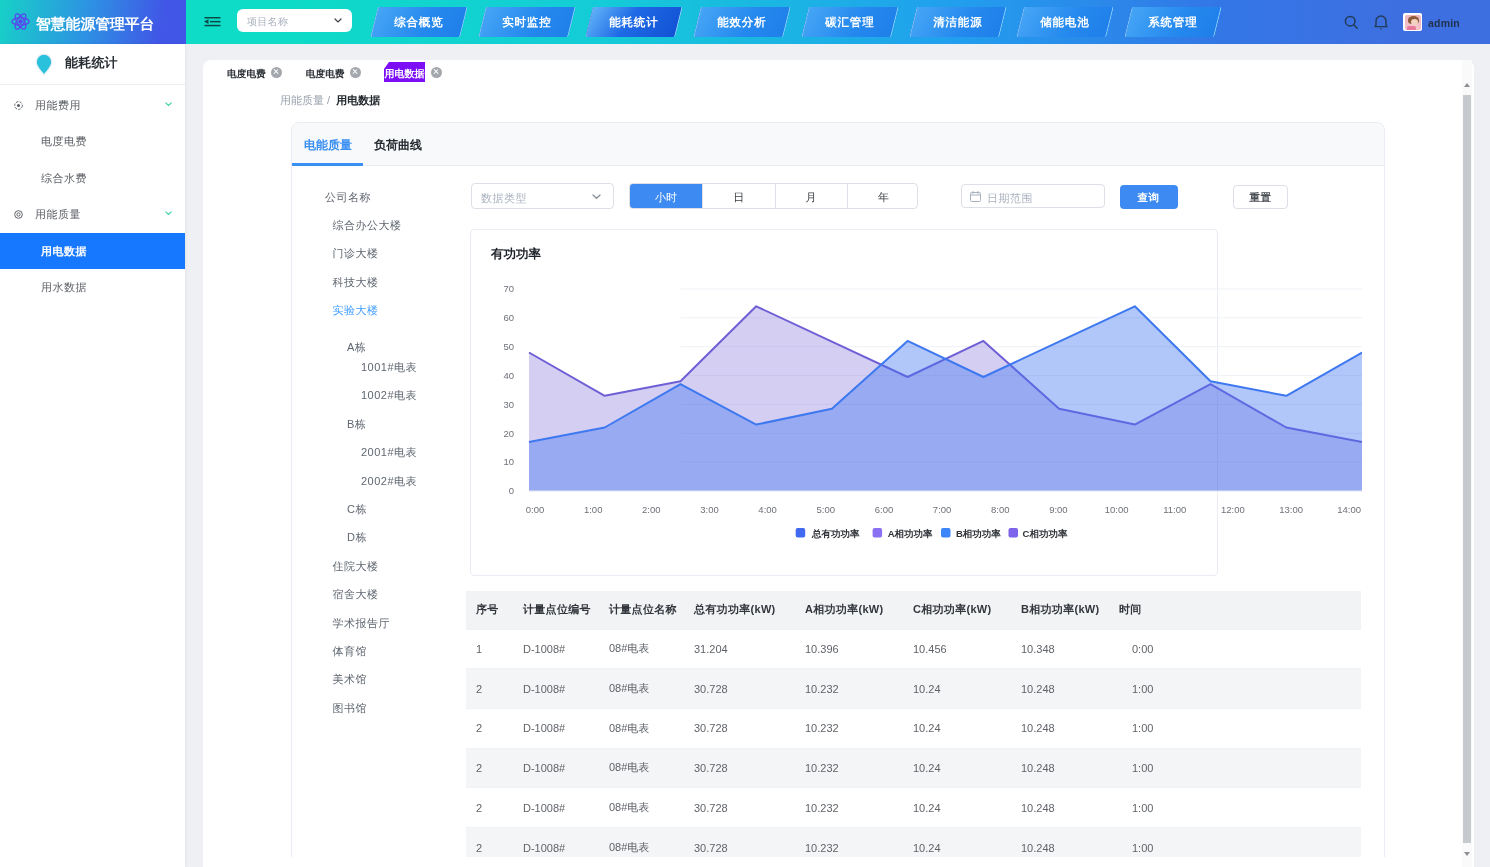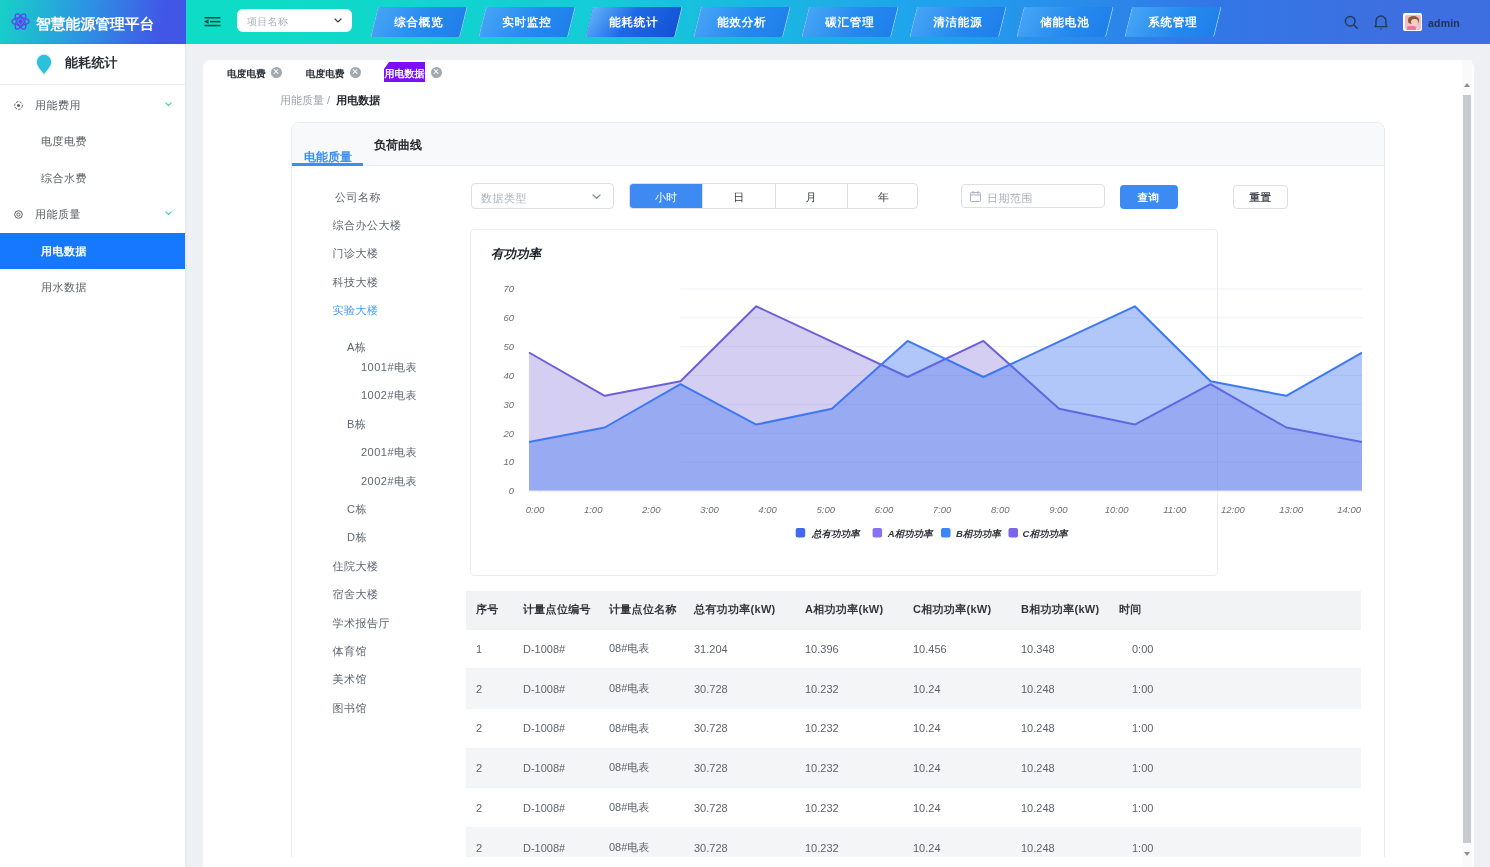--- a/index.html
+++ b/index.html
@@ -33,21 +33,21 @@
 .vclose:before{content:"";position:absolute;left:2.4px;top:4.9px;width:6.2px;height:1.3px;background:#fff;transform:rotate(45deg);}
 .vclose:after{content:"";position:absolute;left:2.4px;top:4.9px;width:6.2px;height:1.3px;background:#fff;transform:rotate(-45deg);}
 #ptab3{position:absolute;left:181px;top:2px;width:41px;height:20px;background:#7c0ef8;
  clip-path:polygon(5px 0,100% 0,100% 100%,0 100%,0 7px);}
 #ptab3 span{position:absolute;left:0;right:0;top:5px;text-align:center;color:#fff;font-size:10px;font-weight:bold;white-space:nowrap;}
 #crumb{position:absolute;left:77px;top:33px;font-size:11px;color:#9aa2ad;}
 #crumb b{color:#24292e;font-weight:bold;}
 
 #card{position:absolute;left:88px;top:62px;width:1094px;height:745px;border:1px solid #e9ecf2;border-radius:8px 8px 0 0;background:#fff;}
 #card-head{position:absolute;left:0;top:0;right:0;height:43px;background:#f8f9fb;border-bottom:1px solid #e9ecf2;border-radius:8px 8px 0 0;}
-#card-head .t1{position:absolute;left:12px;top:14px;font-size:12px;font-weight:bold;color:#3a8ff2;margin-top:12px;}
+#card-head .t1{position:absolute;left:12px;top:14px;font-size:12px;font-weight:bold;color:#3a8ff2;}
 #card-head .t2{position:absolute;left:82px;top:14px;font-size:12px;font-weight:bold;color:#24292f;}
 #inkbar{position:absolute;left:0;top:40px;width:71px;height:3px;background:#3a8ff2;}
 .tree{position:absolute;font-size:11px;color:#5f6670;white-space:nowrap;letter-spacing:0.5px;}
 .tree.sel{color:#409eff;}
 
 .ctl{position:absolute;background:#fff;border:1px solid #dcdfe6;border-radius:4px;}
 .ph{color:#aab2bf;font-size:11px;position:absolute;left:9px;top:7px;letter-spacing:0.5px;}
 .radio{position:absolute;top:0;height:100%;border-left:1px solid #dcdfe6;text-align:center;font-size:11px;color:#3c4046;line-height:26px;}
 .btn{position:absolute;border-radius:4px;font-size:10.5px;text-align:center;letter-spacing:0.5px;}
 
@@ -180,21 +180,21 @@
     </div>
     <div class="vclose" style="left:227.7px"></div>
   <div id="crumb">用能质量&nbsp;/&nbsp;&nbsp;<b>用电数据</b></div>
   <div id="card">
     <div id="card-head">
         <span class="t1">电能质量</span>
         <span class="t2">负荷曲线</span>
         <div id="inkbar"></div>
       </div>
 
-    <span class="tree" style="left:43px;top:66.5px">公司名称</span>
+    <span class="tree" style="left:33px;top:66.5px">公司名称</span>
     <span class="tree" style="left:40.5px;top:94.9px">综合办公大楼</span>
     <span class="tree" style="left:40.5px;top:123.3px">门诊大楼</span>
     <span class="tree" style="left:40.5px;top:151.7px">科技大楼</span>
     <span class="tree sel" style="left:40.5px;top:180.1px">实验大楼</span>
     <span class="tree" style="left:55px;top:217px">A栋</span>
     <span class="tree" style="left:69px;top:236.9px">1001#电表</span>
     <span class="tree" style="left:69px;top:265.3px">1002#电表</span>
     <span class="tree" style="left:55px;top:293.7px">B栋</span>
     <span class="tree" style="left:69px;top:322.1px">2001#电表</span>
     <span class="tree" style="left:69px;top:350.5px">2002#电表</span>
@@ -222,21 +222,21 @@
     <div class="ctl" style="left:669px;top:61px;width:144px;height:24px;text-align:right;">
       <svg class="abs" style="left:8px;top:6px" width="11" height="11" viewBox="0 0 11 11">
         <rect x="0.5" y="1.5" width="10" height="9" rx="1" fill="none" stroke="#a8b0bd" stroke-width="1"></rect>
         <path d="M0.5 4h10M3 0v3M8 0v3" stroke="#a8b0bd" stroke-width="1" fill="none"></path>
       </svg>
       <span class="ph" style="left:25px;top:6px">日期范围</span>
     </div>
     <div class="btn" style="left:827.5px;top:62px;width:58px;height:24px;background:#3d8bf2;color:#fff;line-height:24px;font-weight:bold;">查询</div>
     <div class="btn" style="left:893px;top:62px;width:55px;height:24px;background:#fff;border:1px solid #dcdfe6;color:#4a4e55;line-height:22px;font-weight:bold;margin-left:48px;">重置</div>
 
-    <div class="abs" style="left:178px;top:106px;width:748px;height:347px;border:1px solid #e9ecf2;border-radius:4px;background:#fff;font-style:italic;">
+    <div class="abs" style="left:178px;top:106px;width:748px;height:347px;border:1px solid #e9ecf2;border-radius:4px;background:#fff;">
       <svg width="891" height="345" viewBox="0 0 891 345" style="position:absolute;left:0;top:0">
         <text x="20" y="27.5" font-size="12.5" font-weight="bold" fill="#1d2129" font-family="Liberation Sans">有功功率</text>
         <g stroke="#eef1f6" stroke-width="1">
           <line x1="209.5" y1="59.0" x2="891" y2="59.0"></line>
           <line x1="209.5" y1="87.8" x2="891" y2="87.8"></line>
           <line x1="209.5" y1="116.7" x2="891" y2="116.7"></line>
           <line x1="209.5" y1="145.6" x2="891" y2="145.6"></line>
           <line x1="209.5" y1="174.4" x2="891" y2="174.4"></line>
           <line x1="209.5" y1="203.3" x2="891" y2="203.3"></line>
           <line x1="209.5" y1="232.1" x2="891" y2="232.1"></line>

